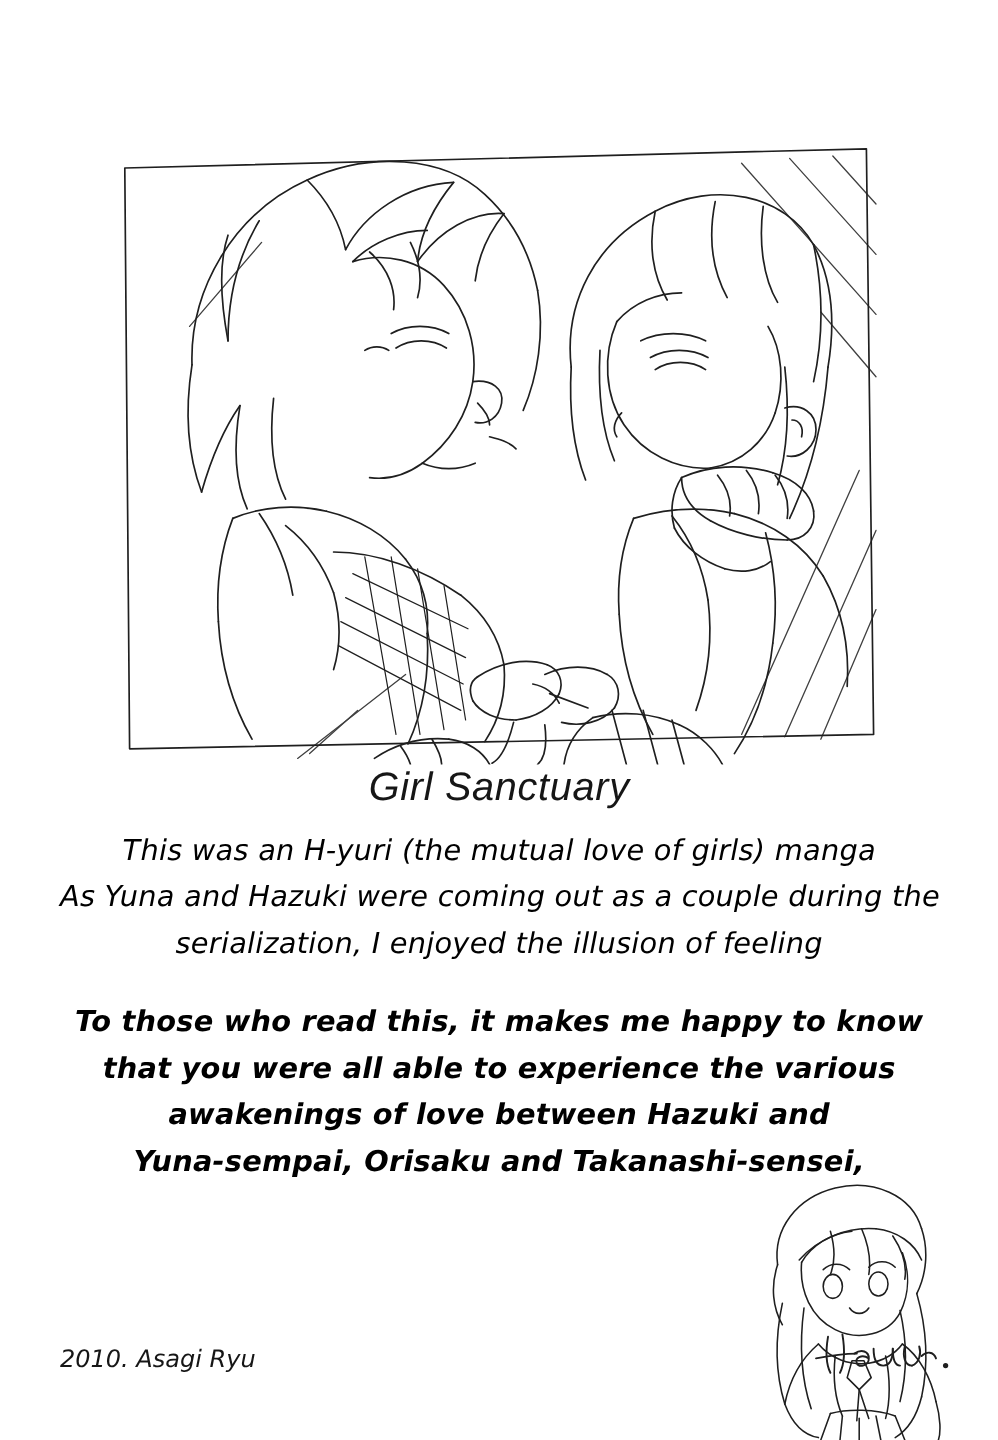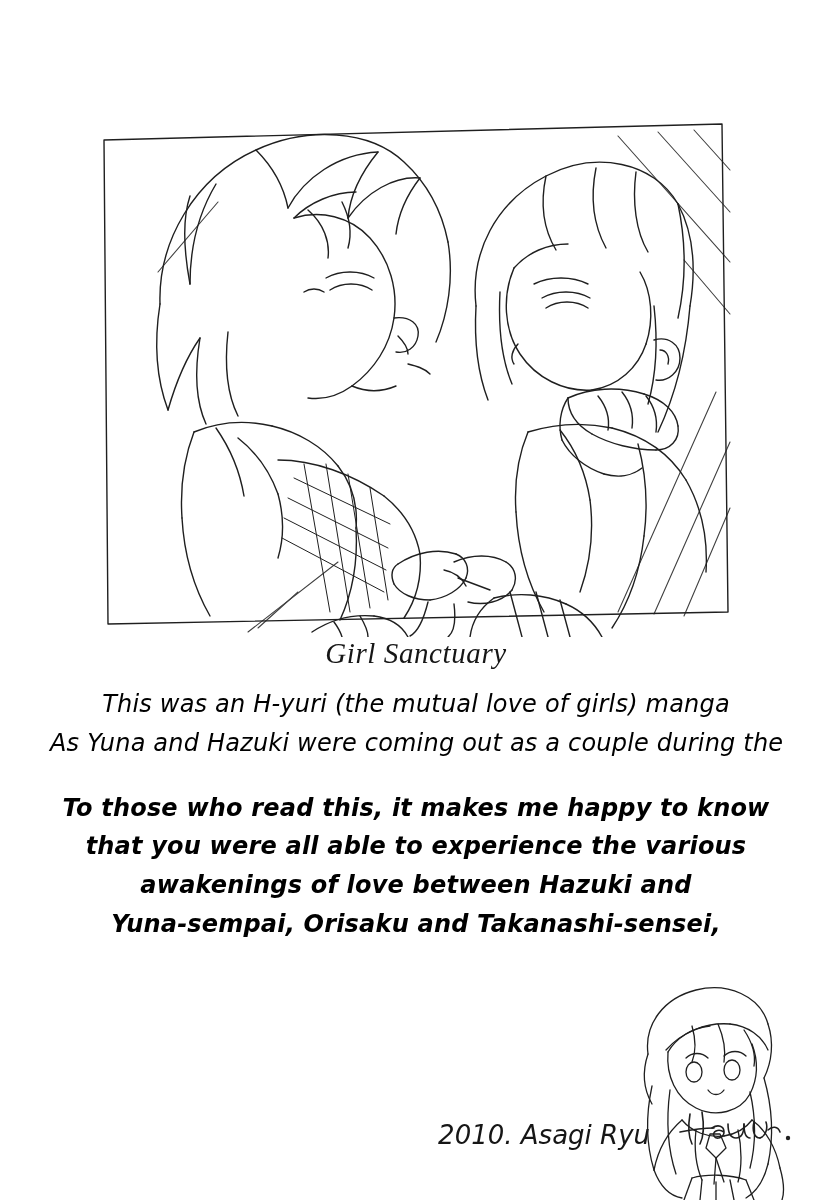--- a/index.html
+++ b/index.html
@@ -38,22 +38,22 @@
   
   .afterword {
     position: absolute;
     left: 50px;
     top: 636px;
     width: 732px;
     text-align: center;
   }
 
   .afterword-title {
-    font-family: Liberation Serif, serif;
-    font-size: 29px;
+    font-family: Liberation Sans, sans-serif;
+    font-size: 33px;
     font-style: italic;
     letter-spacing: 0.6px;
     color: #161616;
     margin: 0 0 14px 0;
     line-height: 1.2;
   }
 
   .para {
     margin: 0;
     padding: 0;
@@ -70,23 +70,23 @@
     color: #000000;
     letter-spacing: 0.2px;
     white-space: nowrap;
   }
 
   .signature-line {
     position: absolute;
     left: 50px;
     top: 1120px;
     width: 600px;
-    text-align: right;
+    text-align: left;
     font-family: "DejaVu Sans", sans-serif;
-    font-size: 26px;
+    font-size: 20px;
     font-style: italic;
     color: #161616;
   }
 
   
   .chibi {
     position: absolute;
     left: 596px;
     top: 980px;
     width: 236px;
@@ -256,20 +256,21 @@
       </g>
     </svg>
   </div>
 
   <div class="afterword">
     <div class="afterword-title">Girl Sanctuary</div>
 
     <div class="para">
       <div class="line">This was an H-yuri (the mutual love of girls) manga</div>
       <div class="line">As Yuna and Hazuki were coming out as a couple during the</div>
+      <div class="line">serialization, I enjoyed the illusion of feeling</div>
     </div>
 
     <div class="para">
       <div class="line">To those who read this, it makes me happy to know</div>
       <div class="line">that you were all able to experience the various</div>
       <div class="line">awakenings of love between Hazuki and</div>
       <div class="line">Yuna-sempai, Orisaku and Takanashi-sensei,</div>
     </div>
   </div>
 

